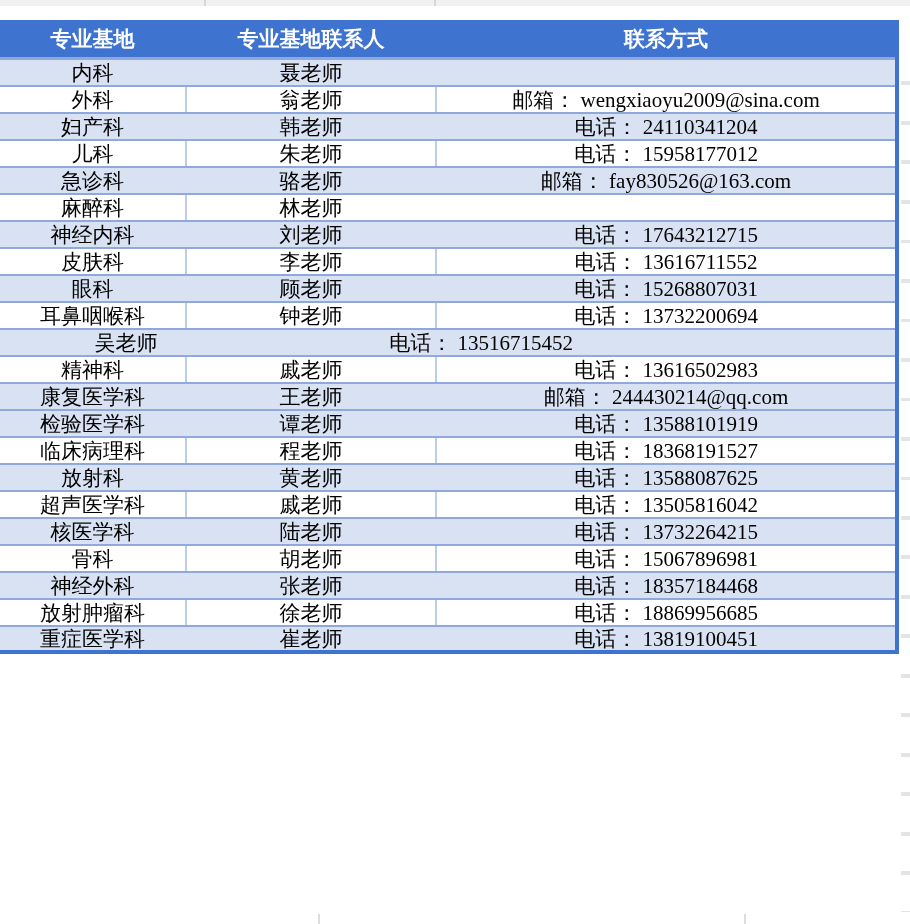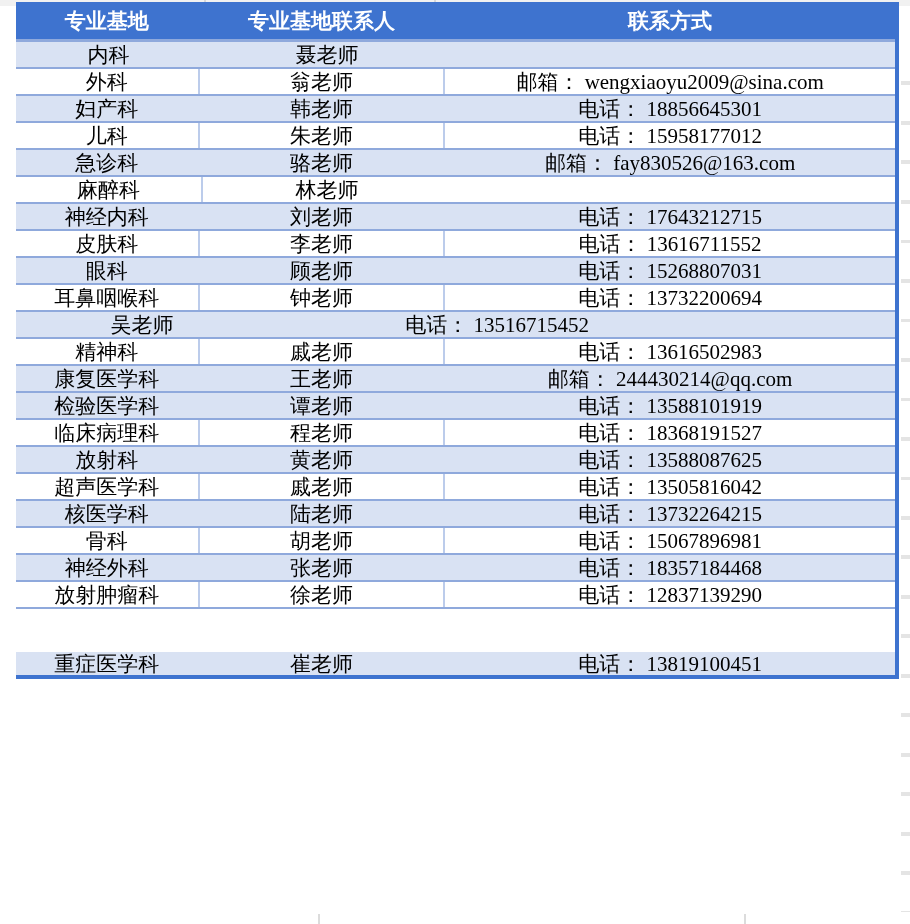--- a/index.html
+++ b/index.html
@@ -14,37 +14,36 @@
 
   
   .top-strip{
     position:absolute;left:0;top:0;width:910px;height:6px;background:#f1f1f1;
   }
   .top-strip .tick{position:absolute;top:0;height:6px;width:2px;background:#d7d7d7;}
   .top-strip .tick.t1{left:204px;}
   .top-strip .tick.t2{left:434px;}
 
   .contact-table{
-    position:absolute;left:0;top:2px;width:899px;
+    position:absolute;left:0;top:20px;width:899px;
     border-right:4px solid var(--accent);
-    padding-left:16px;
   }
 
   .thead{
     display:flex;height:40px;background:var(--accent);
     border-bottom:3px solid var(--sep);
     font-family:"Liberation Sans","DejaVu Sans",sans-serif;
     font-weight:bold;color:#ffffff;font-size:21px;
   }
   .trow{
     display:flex;height:27px;border-bottom:2px solid var(--sep);
     font-size:21px;color:#000000;background:#ffffff;
   }
   .trow.shade{background:var(--shade);}
-  .trow.last{border-bottom:4px solid var(--accent);margin-top:43px;}
+  .trow.last{border-bottom:4px solid var(--accent);}
 
   .cell{
     display:flex;align-items:center;justify-content:center;
     white-space:nowrap;overflow:hidden;
   }
   .c1{width:185px;}
   .c2{width:250px;border-left:2px solid transparent;}
   .c3{width:460px;border-left:2px solid transparent;}
   .trow.plain .c2,.trow.plain .c3{border-left-color:var(--vline);}
 
@@ -86,21 +85,21 @@
     <div class="cell c2">聂老师</div>
   </div>
       <div class="trow plain">
     <div class="cell c1">外科</div>
     <div class="cell c2">翁老师</div>
     <div class="cell c3">邮箱： wengxiaoyu2009@sina.com</div>
   </div>
       <div class="trow shade">
     <div class="cell c1">妇产科</div>
     <div class="cell c2">韩老师</div>
-    <div class="cell c3">电话： 18856645301</div>
+    <div class="cell c3">电话： 24110341204</div>
   </div>
       <div class="trow plain">
     <div class="cell c1">儿科</div>
     <div class="cell c2">朱老师</div>
     <div class="cell c3">电话： 15958177012</div>
   </div>
       <div class="trow shade">
     <div class="cell c1">急诊科</div>
     <div class="cell c2">骆老师</div>
     <div class="cell c3">邮箱： fay830526@163.com</div>
@@ -174,21 +173,21 @@
     <div class="cell c3">电话： 15067896981</div>
   </div>
       <div class="trow shade">
     <div class="cell c1">神经外科</div>
     <div class="cell c2">张老师</div>
     <div class="cell c3">电话： 18357184468</div>
   </div>
       <div class="trow plain">
     <div class="cell c1">放射肿瘤科</div>
     <div class="cell c2">徐老师</div>
-    <div class="cell c3">电话： 12837139290</div>
+    <div class="cell c3">电话： 18869956685</div>
   </div>
       <div class="trow shade last">
     <div class="cell c1">重症医学科</div>
     <div class="cell c2">崔老师</div>
     <div class="cell c3">电话： 13819100451</div>
   </div>
     </div>
 </div>
 
 <div class="right-strip"></div>

